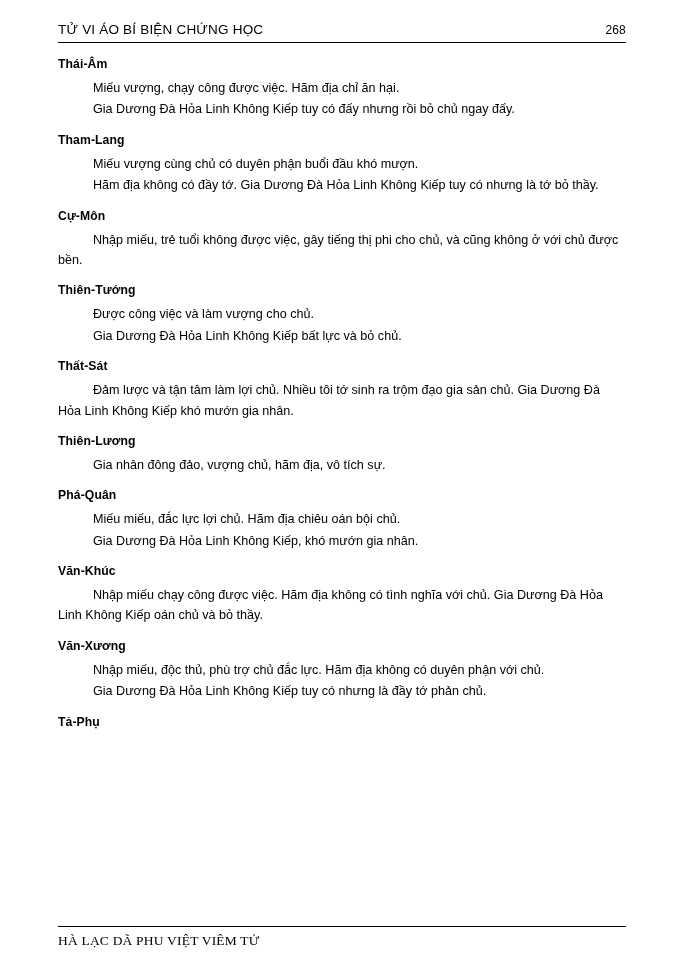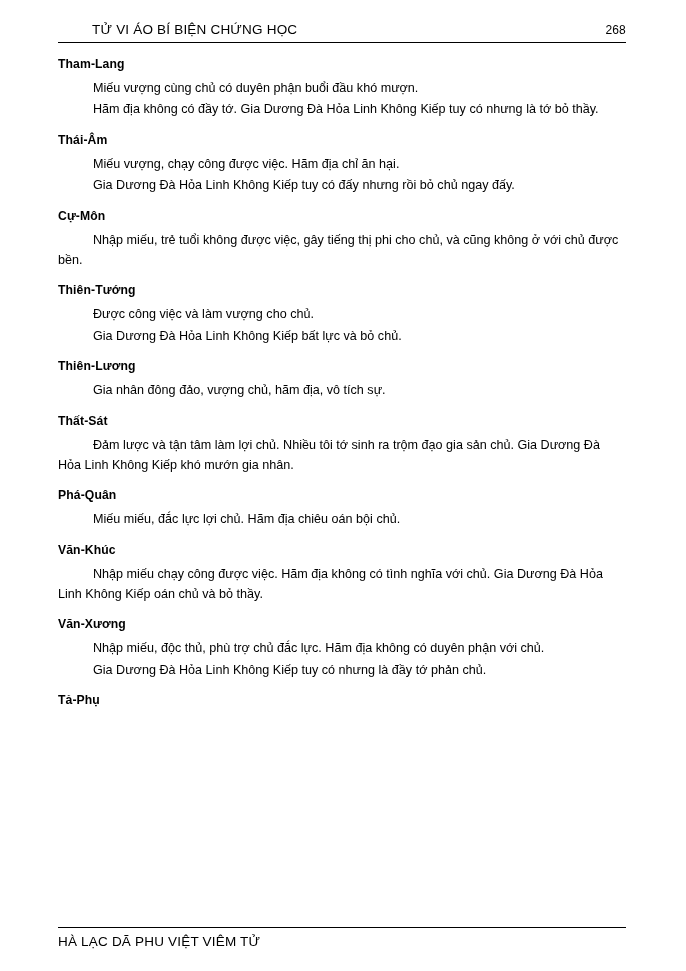--- a/index.html
+++ b/index.html
@@ -27,21 +27,20 @@
   .header {
     display: flex;
     justify-content: space-between;
     align-items: baseline;
     font-size: 13.5px;
     letter-spacing: 0.2px;
     padding-bottom: 5px;
   }
   .header-title {
     font-size: 13.5px;
-    margin-left: 34px;
   }
   .header-page {
     font-size: 12px;
   }
   .rule {
     border-top: 1px solid #000000;
     width: 100%;
   }
   .content {
     padding-top: 14px;
@@ -60,20 +59,21 @@
     line-height: 1.62;
     text-align: left;
     text-indent: 35px;
     margin: 0 0 1px 0;
   }
   .footer-wrap {
     position: absolute;
     left: 58px;
     right: 60px;
     bottom: 22px;
+    font-family: Liberation Serif, serif;
   }
   .footer-rule {
     border-top: 1px solid #000000;
     width: 100%;
     margin-bottom: 6px;
   }
   .footer-text {
     font-size: 13.5px;
     letter-spacing: 0.2px;
   }
@@ -84,49 +84,50 @@
 <div class="page">
 
   <div class="header">
     <div class="header-title">TỬ VI ÁO BÍ BIỆN CHỨNG HỌC</div>
     <div class="header-page">268</div>
   </div>
   <div class="rule"></div>
 
   <div class="content" id="body-content">
       <div class="entry">
+        <div class="entry-title">Thái-Âm</div>
+        <p class="entry-para">Miếu vượng, chạy công được việc. Hãm địa chỉ ăn hại.</p>
+        <p class="entry-para">Gia Dương Đà Hỏa Linh Không Kiếp tuy có đấy nhưng rồi bỏ chủ ngay đấy.</p>
+      </div>
+      <div class="entry">
         <div class="entry-title">Tham-Lang</div>
         <p class="entry-para">Miếu vượng cùng chủ có duyên phận buổi đầu khó mượn.</p>
         <p class="entry-para">Hãm địa không có đầy tớ. Gia Dương Đà Hỏa Linh Không Kiếp tuy có nhưng là tớ bỏ thầy.</p>
-      </div>
-      <div class="entry">
-        <div class="entry-title">Thái-Âm</div>
-        <p class="entry-para">Miếu vượng, chạy công được việc. Hãm địa chỉ ăn hại.</p>
-        <p class="entry-para">Gia Dương Đà Hỏa Linh Không Kiếp tuy có đấy nhưng rồi bỏ chủ ngay đấy.</p>
       </div>
       <div class="entry">
         <div class="entry-title">Cự-Môn</div>
         <p class="entry-para">Nhập miếu, trẻ tuổi không được việc, gây tiếng thị phi cho chủ, và cũng không ở với chủ được bền.</p>
       </div>
       <div class="entry">
         <div class="entry-title">Thiên-Tướng</div>
         <p class="entry-para">Được công việc và làm vượng cho chủ.</p>
         <p class="entry-para">Gia Dương Đà Hỏa Linh Không Kiếp bất lực và bỏ chủ.</p>
       </div>
       <div class="entry">
+        <div class="entry-title">Thất-Sát</div>
+        <p class="entry-para">Đảm lược và tận tâm làm lợi chủ. Nhiều tôi tớ sinh ra trộm đạo gia sản chủ. Gia Dương Đà Hỏa Linh Không Kiếp khó mướn gia nhân.</p>
+      </div>
+      <div class="entry">
         <div class="entry-title">Thiên-Lương</div>
         <p class="entry-para">Gia nhân đông đảo, vượng chủ, hãm địa, vô tích sự.</p>
       </div>
       <div class="entry">
-        <div class="entry-title">Thất-Sát</div>
-        <p class="entry-para">Đảm lược và tận tâm làm lợi chủ. Nhiều tôi tớ sinh ra trộm đạo gia sản chủ. Gia Dương Đà Hỏa Linh Không Kiếp khó mướn gia nhân.</p>
-      </div>
-      <div class="entry">
         <div class="entry-title">Phá-Quân</div>
         <p class="entry-para">Miếu miếu, đắc lực lợi chủ. Hãm địa chiêu oán bội chủ.</p>
+        <p class="entry-para">Gia Dương Đà Hỏa Linh Không Kiếp, khó mướn gia nhân.</p>
       </div>
       <div class="entry">
         <div class="entry-title">Văn-Khúc</div>
         <p class="entry-para">Nhập miếu chạy công được việc. Hãm địa không có tình nghĩa với chủ. Gia Dương Đà Hỏa Linh Không Kiếp oán chủ và bỏ thầy.</p>
       </div>
       <div class="entry">
         <div class="entry-title">Văn-Xương</div>
         <p class="entry-para">Nhập miếu, độc thủ, phù trợ chủ đắc lực. Hãm địa không có duyên phận với chủ.</p>
         <p class="entry-para">Gia Dương Đà Hỏa Linh Không Kiếp tuy có nhưng là đầy tớ phản chủ.</p>
       </div>

